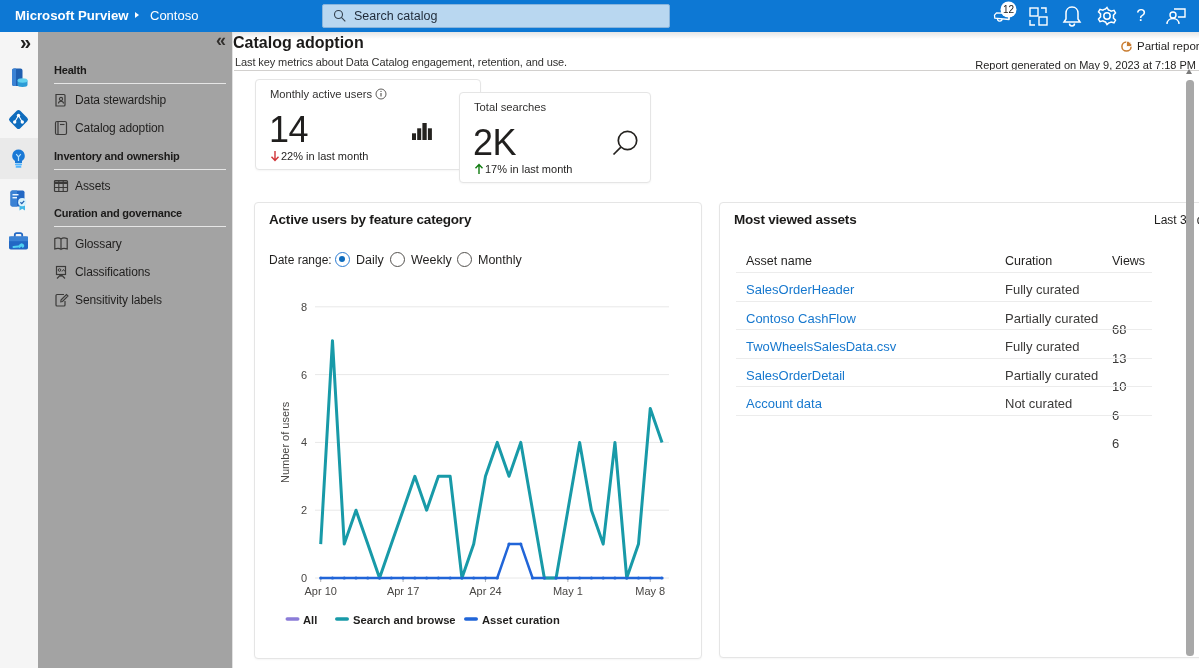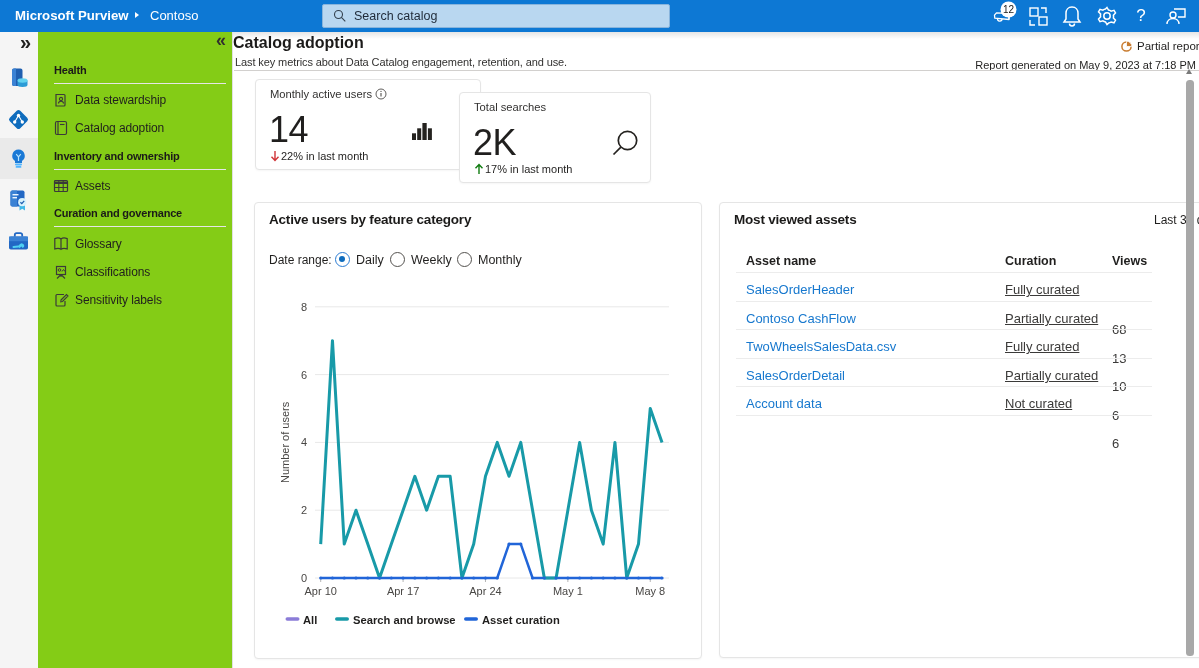--- a/index.html
+++ b/index.html
@@ -16,21 +16,21 @@
   background:#b9d7f0; border:1px solid #88b4dc; border-radius:2px; }
 #search .ph { position:absolute; left:31px; top:0; height:22px; line-height:22px; color:#1f2a38; font-size:12.5px; }
 #search svg { position:absolute; left:10px; top:4px; }
 .topicon { position:absolute; top:0; width:32px; height:32px; }
 
 #rail { position:absolute; left:0; top:32px; width:38px; height:636px; background:#f5f5f5; }
 #rail-sel { position:absolute; left:0; top:106px; width:38px; height:41px; background:#eaeaea; }
 #collapse2 { position:absolute; left:20px; top:-1px; color:#201f1e; font-size:20px; font-weight:bold; }
 .railic { position:absolute; left:8px; width:21px; height:21px; }
 
-#menu { position:absolute; left:38px; top:32px; width:195px; height:636px; background:#84cc16;
+#menu { position:absolute; left:38px; top:32px; width:195px; height:636px; background:#a3a3a3;
   border-right:1px solid #e1e1e1; }
 .mhead { position:absolute; left:16px; font-size:11px; font-weight:bold; letter-spacing:-0.2px; color:#1b1a19; }
 .msep { position:absolute; left:16px; width:172px; border-top:1px solid #e6e6e6; }
 .mitem { position:absolute; left:37px; font-size:12px; letter-spacing:-0.1px; color:#201f1e; }
 .micon { position:absolute; left:15px; width:16px; height:16px; }
 
 #chead-collapse { position:absolute; left:216px; top:30px; color:#32302e; font-size:18px; font-weight:bold; }
 #ctitle { position:absolute; left:233px; top:34px; font-size:16px; font-weight:bold; color:#1b1a19; }
 #csub { position:absolute; left:235px; top:56px; font-size:11px; letter-spacing:-0.1px; color:#323130; }
 #partial { position:absolute; left:1121px; top:40px; width:78px; font-size:11.5px; color:#201f1e; }
@@ -51,23 +51,23 @@
 .card-title { position:absolute; left:14px; top:9px; font-size:13.5px; font-weight:bold; letter-spacing:-0.2px; color:#1b1a19; }
 
 #daterange { position:absolute; left:14px; top:50px; font-size:12px; color:#201f1e; }
 .radio { position:absolute; top:49px; width:15px; height:15px; border-radius:50%; background:#fff; }
 .radio.on { border:1.6px solid #2b7cd3; }
 .radio.on i { position:absolute; left:2.7px; top:2.7px; width:6.5px; height:6.5px; border-radius:50%; background:#0f6cbd; display:block;}
 .radio.off { border:1.4px solid #54524f; }
 .rlabel { position:absolute; top:50px; font-size:12.5px; color:#201f1e; }
 
 #lastdays { position:absolute; right:8px; top:10px; font-size:12px; color:#201f1e; }
-.th { position:absolute; font-size:12.5px; font-weight:bold; color:#201f1e; }
+.th { position:absolute; font-size:12.5px; font-weight:normal; color:#201f1e; }
 .tl { position:absolute; left:26px; font-size:13px; color:#1778ce; }
-.tc { position:absolute; left:285px; font-size:13px; color:#3b3a39;text-decoration:underline; }
+.tc { position:absolute; left:285px; font-size:13px; color:#3b3a39; }
 .tv { position:absolute; left:392px; font-size:13px; color:#3b3a39;margin-top:40px; }
 .trow-line { position:absolute; left:16px; width:416px; border-top:1px solid #ececec; }
 
 #sb-thumb { position:absolute; left:1186px; top:80px; width:7.5px; height:576px;
   background:#a8a8a8; border-radius:3.5px; }
 #sb-up { position:absolute; left:1186px; top:69px; width:0; height:0;
   border-bottom:5px solid #7a7a7a; border-left:3.5px solid transparent; border-right:3.5px solid transparent; }
 </style>
 </head>
 <body>

